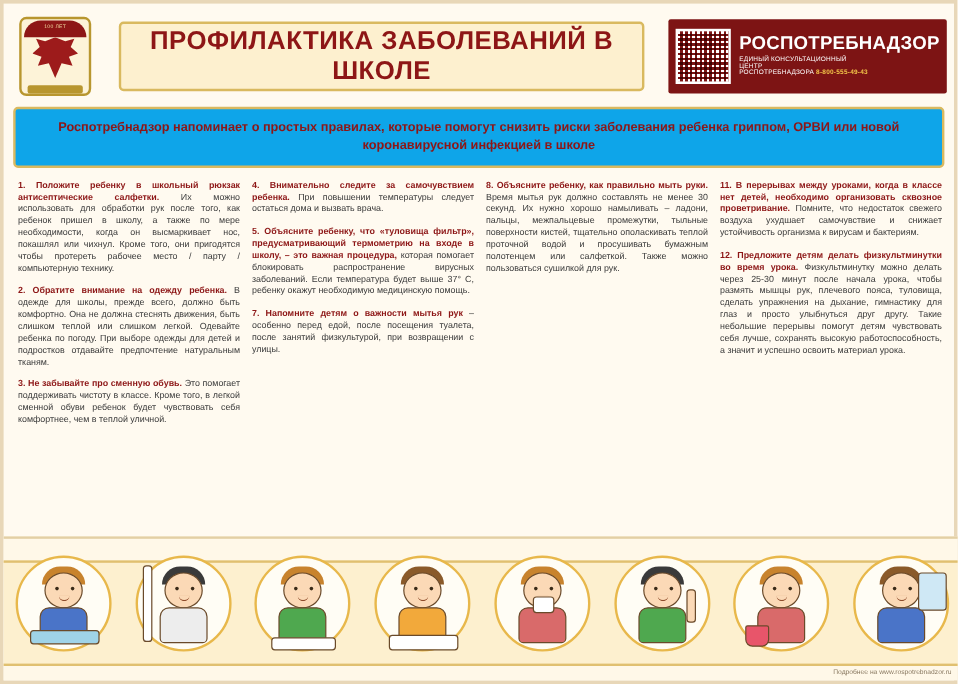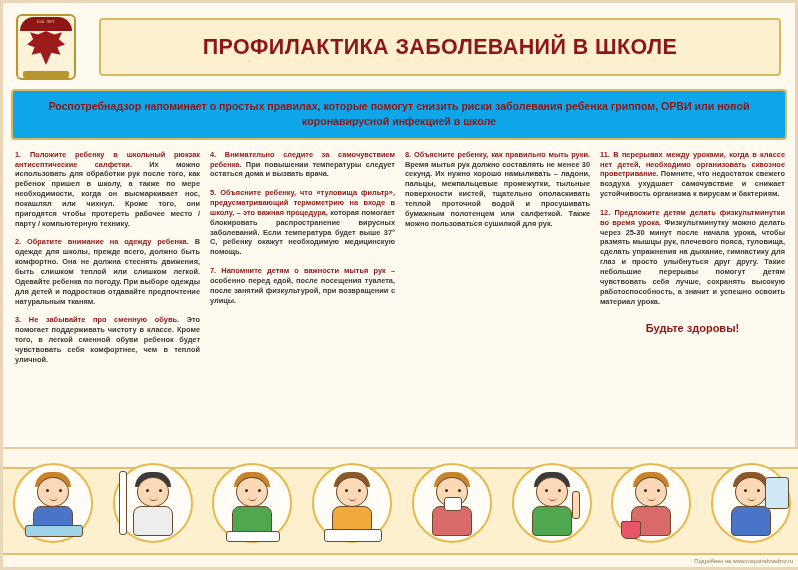--- a/index.html
+++ b/index.html
@@ -128,21 +128,20 @@
     box-sizing:border-box;
     height:312px;
   }
   .col{flex:1 1 0;}
   .item{
     margin-bottom:9px;
     font-size:7.4px;
     line-height:1.33;
     color:#3a3a3a;
     text-align:justify;
-    font-weight:bold;
   }
   .item b{color:#8d1616;}
   .healthy{
     color:#8d1616;
     font-weight:bold;
     font-size:11px;
     text-align:center;
     margin-top:16px;
   }
 
@@ -216,20 +215,32 @@
       <div class="ring"></div>
       <div class="arc">100 ЛЕТ</div>
       <div class="eagle"></div>
       <div class="base"></div>
     </div>
 
     <div class="title-box">
       <h1>ПРОФИЛАКТИКА ЗАБОЛЕВАНИЙ В ШКОЛЕ</h1>
     </div>
 
+    <div class="brand">
+      <div class="qr"></div>
+      <div class="brand-txt">
+        <div class="b1">РОСПОТРЕБНАДЗОР</div>
+        <div class="b2">ЕДИНЫЙ КОНСУЛЬТАЦИОННЫЙ</div>
+        <div class="b3">ЦЕНТР</div>
+        <div class="b4">
+          <span>РОСПОТРЕБНАДЗОРА</span>
+          <span class="phone">8-800-555-49-43</span>
+        </div>
+      </div>
+    </div>
   </div>
 
   <div class="subtitle">Роспотребнадзор напоминает о простых правилах, которые помогут снизить риски заболевания ребенка гриппом, ОРВИ или новой коронавирусной инфекцией в школе</div>
 
   <div class="columns">
 
     <div class="col">
       <div class="item">
         <b>1.</b>
         <b>Положите ребенку в школьный рюкзак антисептические салфетки.</b><span> Их можно использовать для обработки рук после того, как ребенок пришел в школу, а также по мере необходимости, когда он высмаркивает нос, покашлял или чихнул. Кроме того, они пригодятся чтобы протереть рабочее место / парту / компьютерную технику.</span>
@@ -268,21 +279,20 @@
 
     <div class="col">
       <div class="item">
         <b>11.</b>
         <b>В перерывах между уроками, когда в классе нет детей, необходимо организовать сквозное проветривание.</b><span> Помните, что недостаток свежего воздуха ухудшает самочувствие и снижает устойчивость организма к вирусам и бактериям.</span>
       </div>
       <div class="item">
         <b>12.</b>
         <b>Предложите детям делать физкультминутки во время урока.</b><span> Физкультминутку можно делать через 25-30 минут после начала урока, чтобы размять мышцы рук, плечевого пояса, туловища, сделать упражнения на дыхание, гимнастику для глаз и просто улыбнуться друг другу. Такие небольшие перерывы помогут детям чувствовать себя лучше, сохранять высокую работоспособность, а значит и успешно освоить материал урока.</span>
       </div>
-      <div class="healthy">Будьте здоровы!</div>
     </div>
 
   </div>
 
   <div class="strip">
     <div class="band"></div>
     <div class="kids">
 
       <div class="kid">
         <div class="circle"></div>

